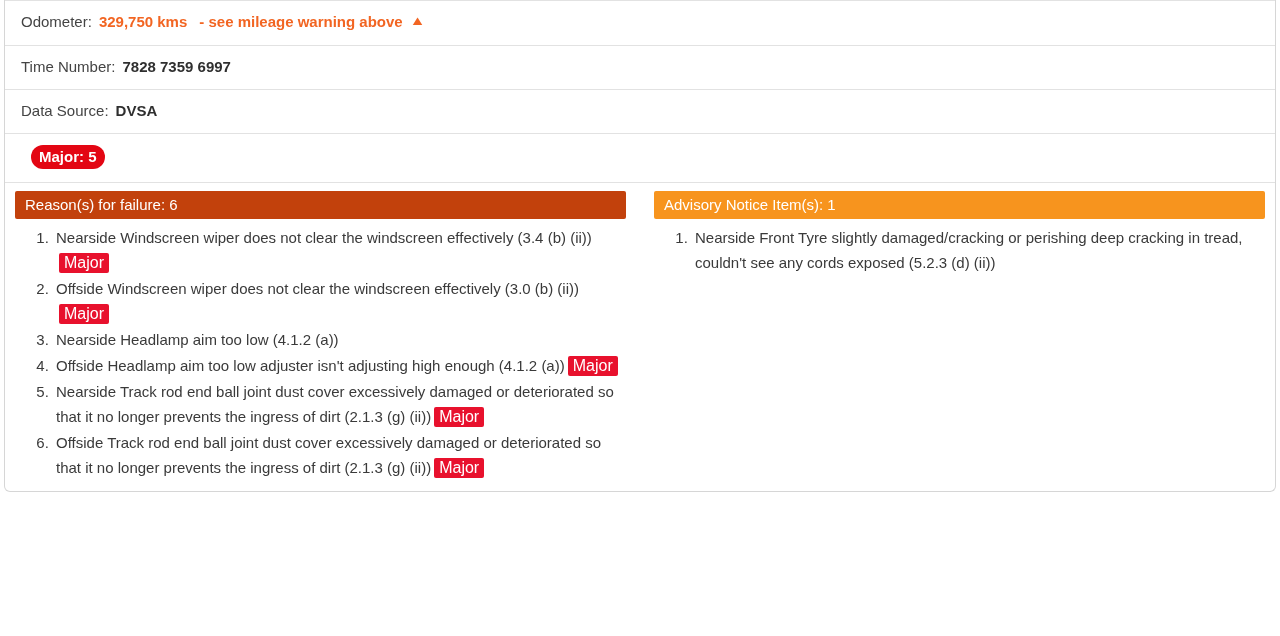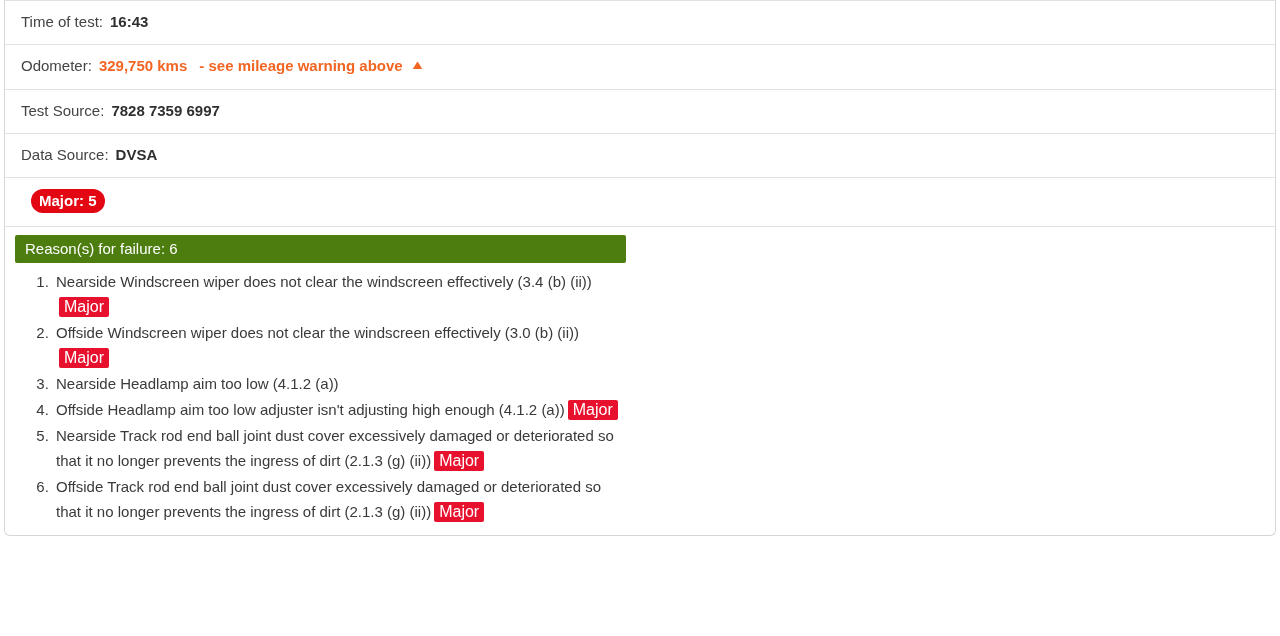--- a/index.html
+++ b/index.html
@@ -110,21 +110,21 @@
   }
   .hdr {
     box-sizing: border-box;
     color: #ffffff;
     font-size: 15px;
     padding: 4px 10px 5px 10px;
     line-height: 19px;
     border-radius: 2px;
   }
   .hdr-fail {
-    background: #4d7c0f;
+    background: #c2410c;
   }
   .hdr-adv {
     background: #f7941e;
   }
   ol {
     margin: 6px 0 0 0;
     padding-left: 38px;
   }
   ol li {
     font-size: 15px;
@@ -147,35 +147,31 @@
     line-height: 17px;
     vertical-align: baseline;
     margin-left: 3px;
   }
 </style>
 </head>
 <body>
 
 <div class="panel">
 
-  <div class="row">
-    <span class="label">Time of test:</span>
-    <span class="value">16:43</span>
-  </div>
 
   <div class="row">
     <span class="label">Odometer:</span>
     <span class="value-orange">329,750 kms</span>
     <a class="warn-link">- see mileage warning above</a>
     <span class="caret-up">▲</span>
   </div>
 
 
   <div class="row">
-    <span class="label">Test Source:</span>
+    <span class="label">Time Number:</span>
     <span class="value">7828 7359 6997</span>
   </div>
 
   <div class="row">
     <span class="label">Data Source:</span>
     <span class="value">DVSA</span>
   </div>
 
   <div class="defect-row">
     <span class="badge-major-big">Major: 5</span>
@@ -200,15 +196,23 @@
         </li>
         <li>
           <span>Nearside Track rod end ball joint dust cover excessively damaged or deteriorated so that it no longer prevents the ingress of dirt (2.1.3 (g) (ii))</span><span class="badge-major">Major</span>
         </li>
         <li>
           <span>Offside Track rod end ball joint dust cover excessively damaged or deteriorated so that it no longer prevents the ingress of dirt (2.1.3 (g) (ii))</span><span class="badge-major">Major</span>
         </li>
       </ol>
     </div>
 
+    <div class="col col-right">
+      <div class="hdr hdr-adv">Advisory Notice Item(s): 1</div>
+      <ol>
+        <li>
+          <span>Nearside Front Tyre slightly damaged/cracking or perishing deep cracking in tread, couldn't see any cords exposed (5.2.3 (d) (ii))</span>
+        </li>
+      </ol>
+    </div>
 
   </div>
 </div>
 
 </body></html>

